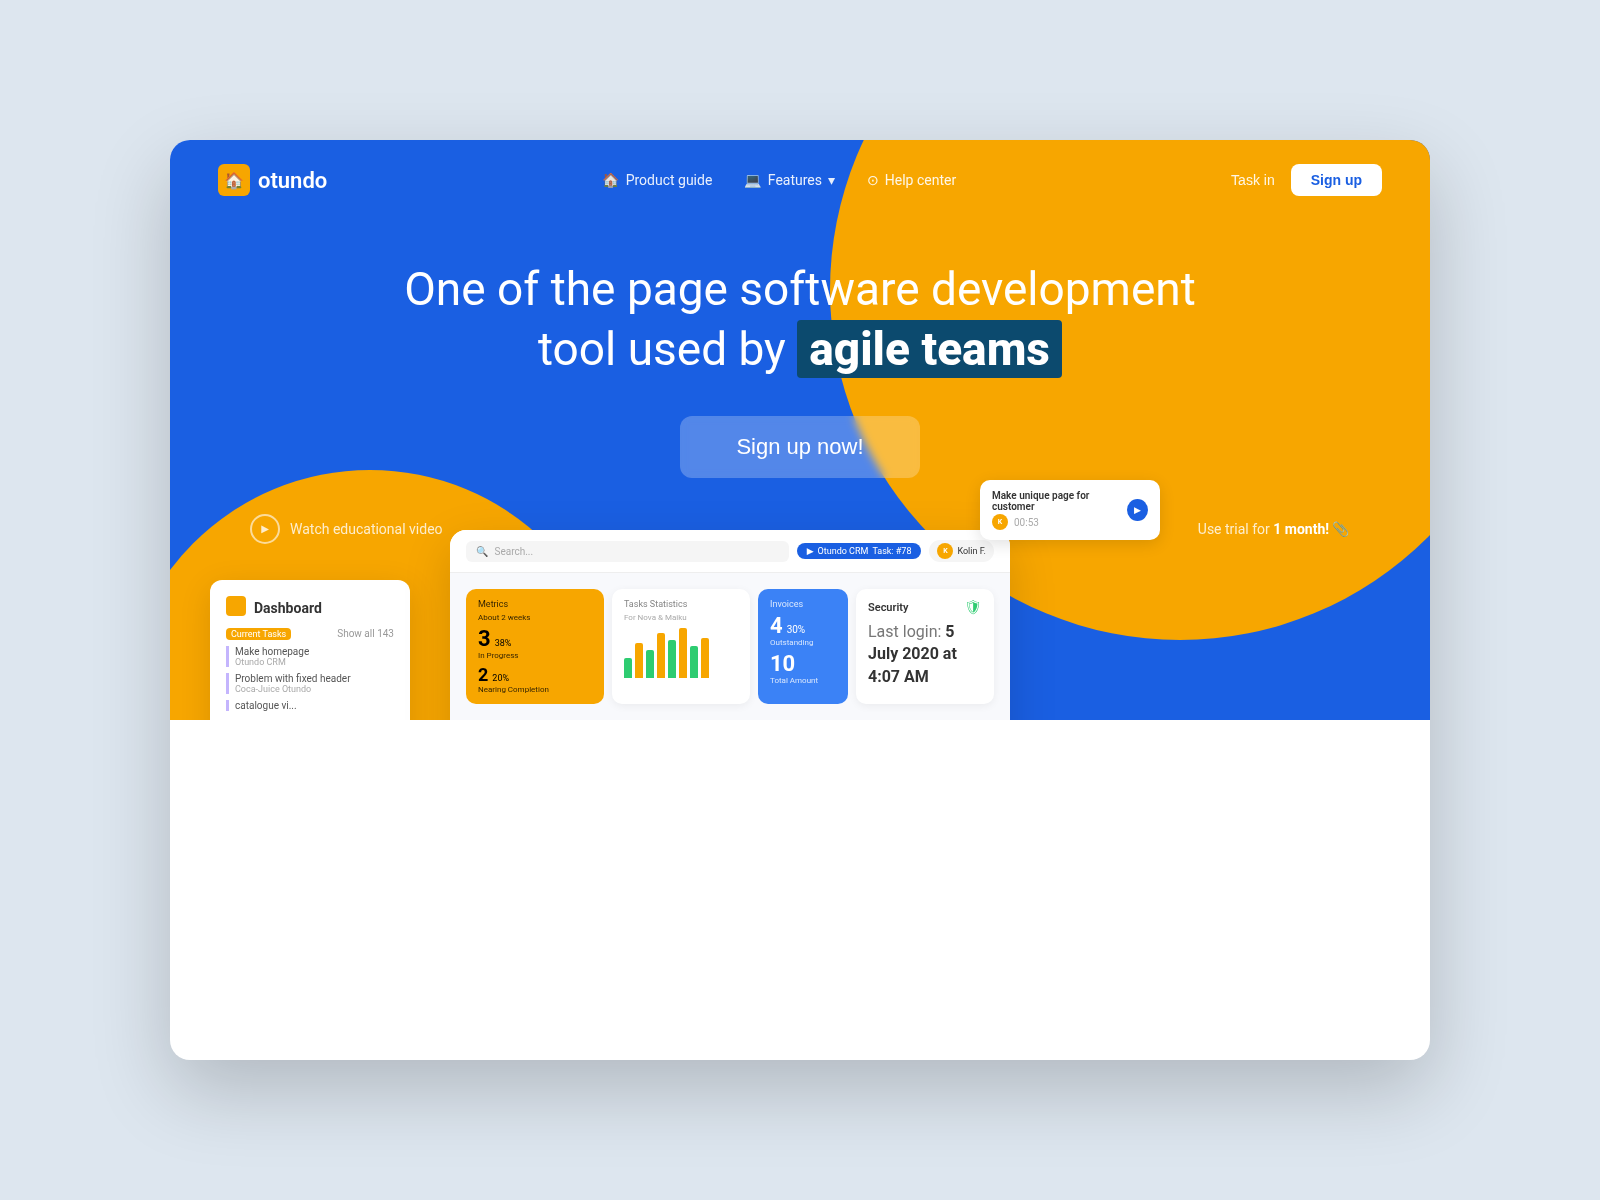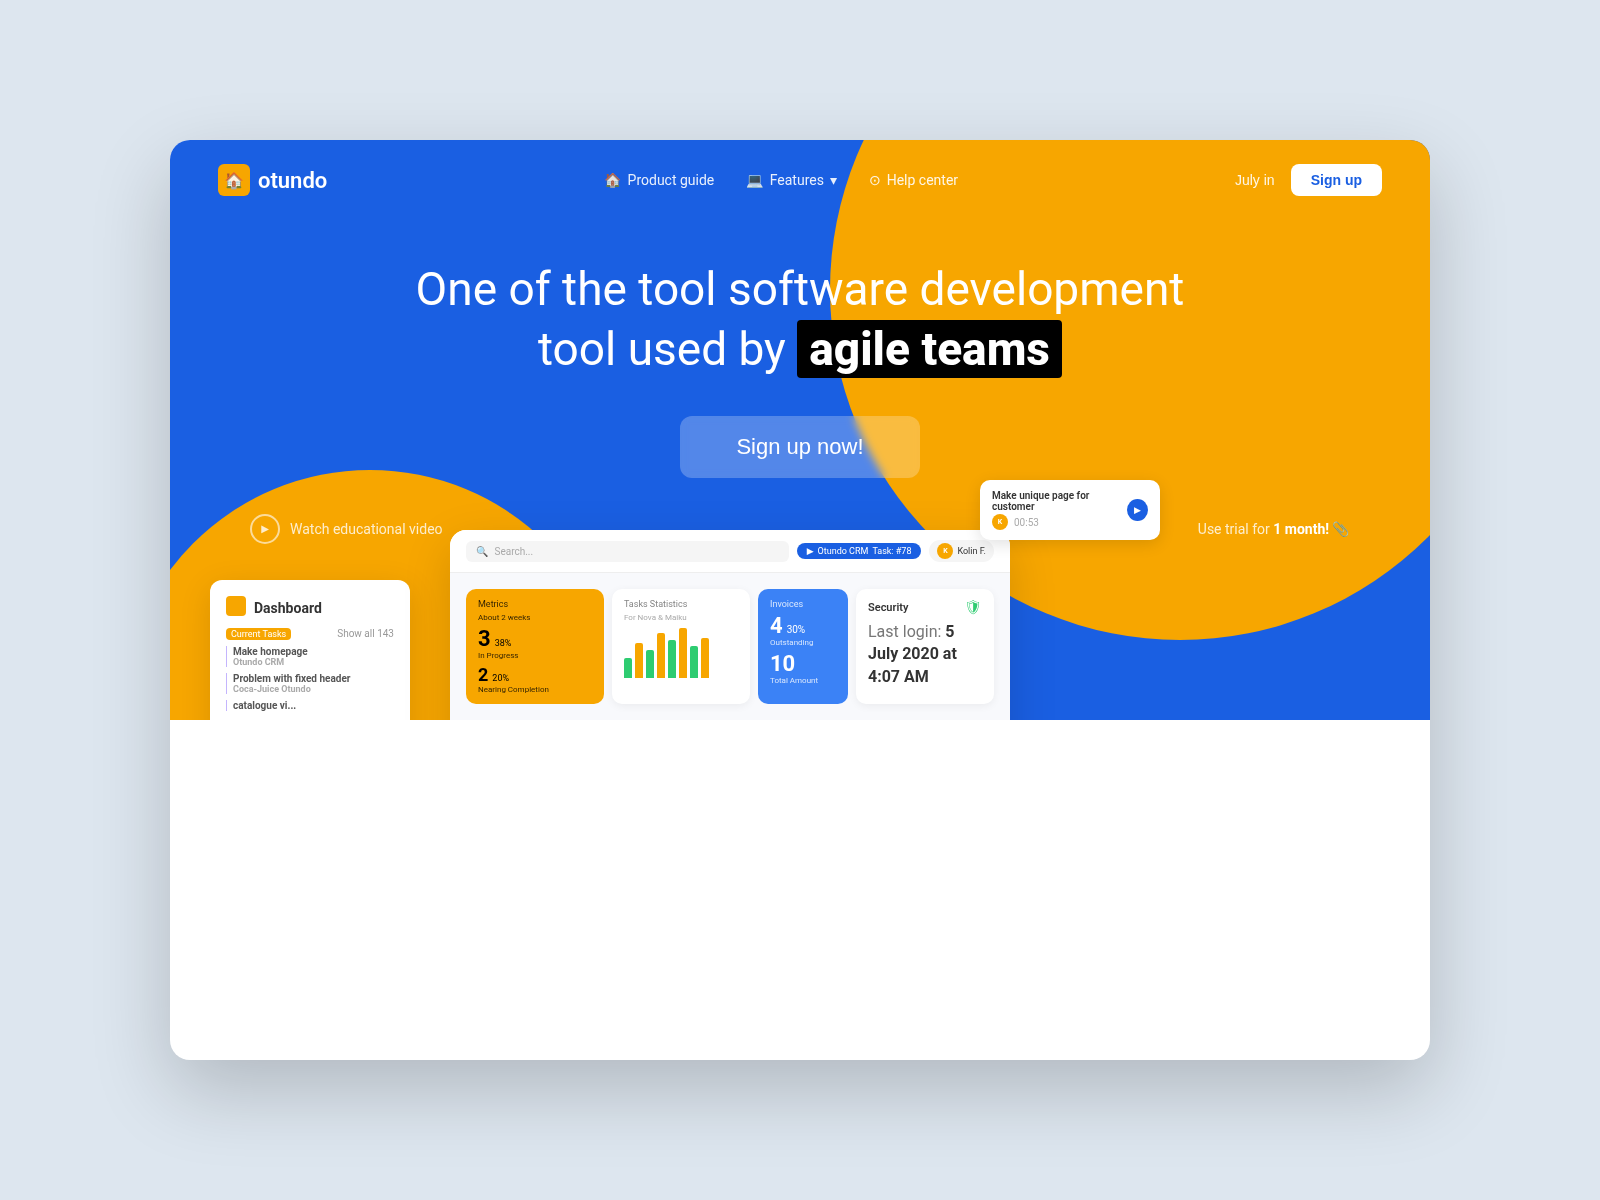--- a/index.html
+++ b/index.html
@@ -118,21 +118,21 @@
       text-align: center;
       padding-top: 40px;
     }
     .hero-title {
       color: #fff;
       font-size: 46px;
       font-weight: 400;
       line-height: 1.3;
     }
     .hero-title-bold {
-      background: #000000;
+      background: #0c4a6e;
       color: #fff;
       font-weight: 800;
       padding: 2px 12px;
       border-radius: 4px;
     }
     .btn-signup-hero {
       margin-top: 36px;
       display: inline-block;
       background: rgba(255,255,255,0.25);
       color: #fff;
@@ -226,26 +226,25 @@
       justify-content: space-between;
     }
     .task-badge {
       background: #f7a600;
       color: #fff;
       border-radius: 4px;
       padding: 1px 5px;
       font-size: 9px;
     }
     .task-item {
-      border-left: 1px solid #c4b5fd;
+      border-left: 3px solid #c4b5fd;
       padding-left: 6px;
       margin-bottom: 6px;
       font-size: 10px;
       color: #555;
-      font-weight: bold;
     }
     .task-sub {
       color: #aaa;
       font-size: 9px;
     }
     .pie-area {
       margin-top: 8px;
       display: flex;
       align-items: center;
       gap: 8px;
@@ -445,28 +444,28 @@
           <span>💻</span>
           <span>Features</span>
           <span>▾</span>
         </span>
         <span class="nav-link">
           <span>⊙</span>
           <span>Help center</span>
         </span>
       </div>
       <div class="nav-actions">
-        <button class="btn-signin">July in</button>
+        <button class="btn-signin">Task in</button>
         <button class="btn-signup">Sign up</button>
       </div>
     </nav>
 
     <div class="hero-content">
       <h1 class="hero-title">
-        <span>One of the tool software development</span><br>
+        <span>One of the page software development</span><br>
         <span>tool used by</span>
         <span class="hero-title-bold">agile teams</span>
       </h1>
       <button class="btn-signup-hero">Sign up now!</button>
     </div>
 
     <div class="hero-footer">
       <div class="watch-video">
         <div class="play-btn">▶</div>
         <span>Watch educational video</span>

